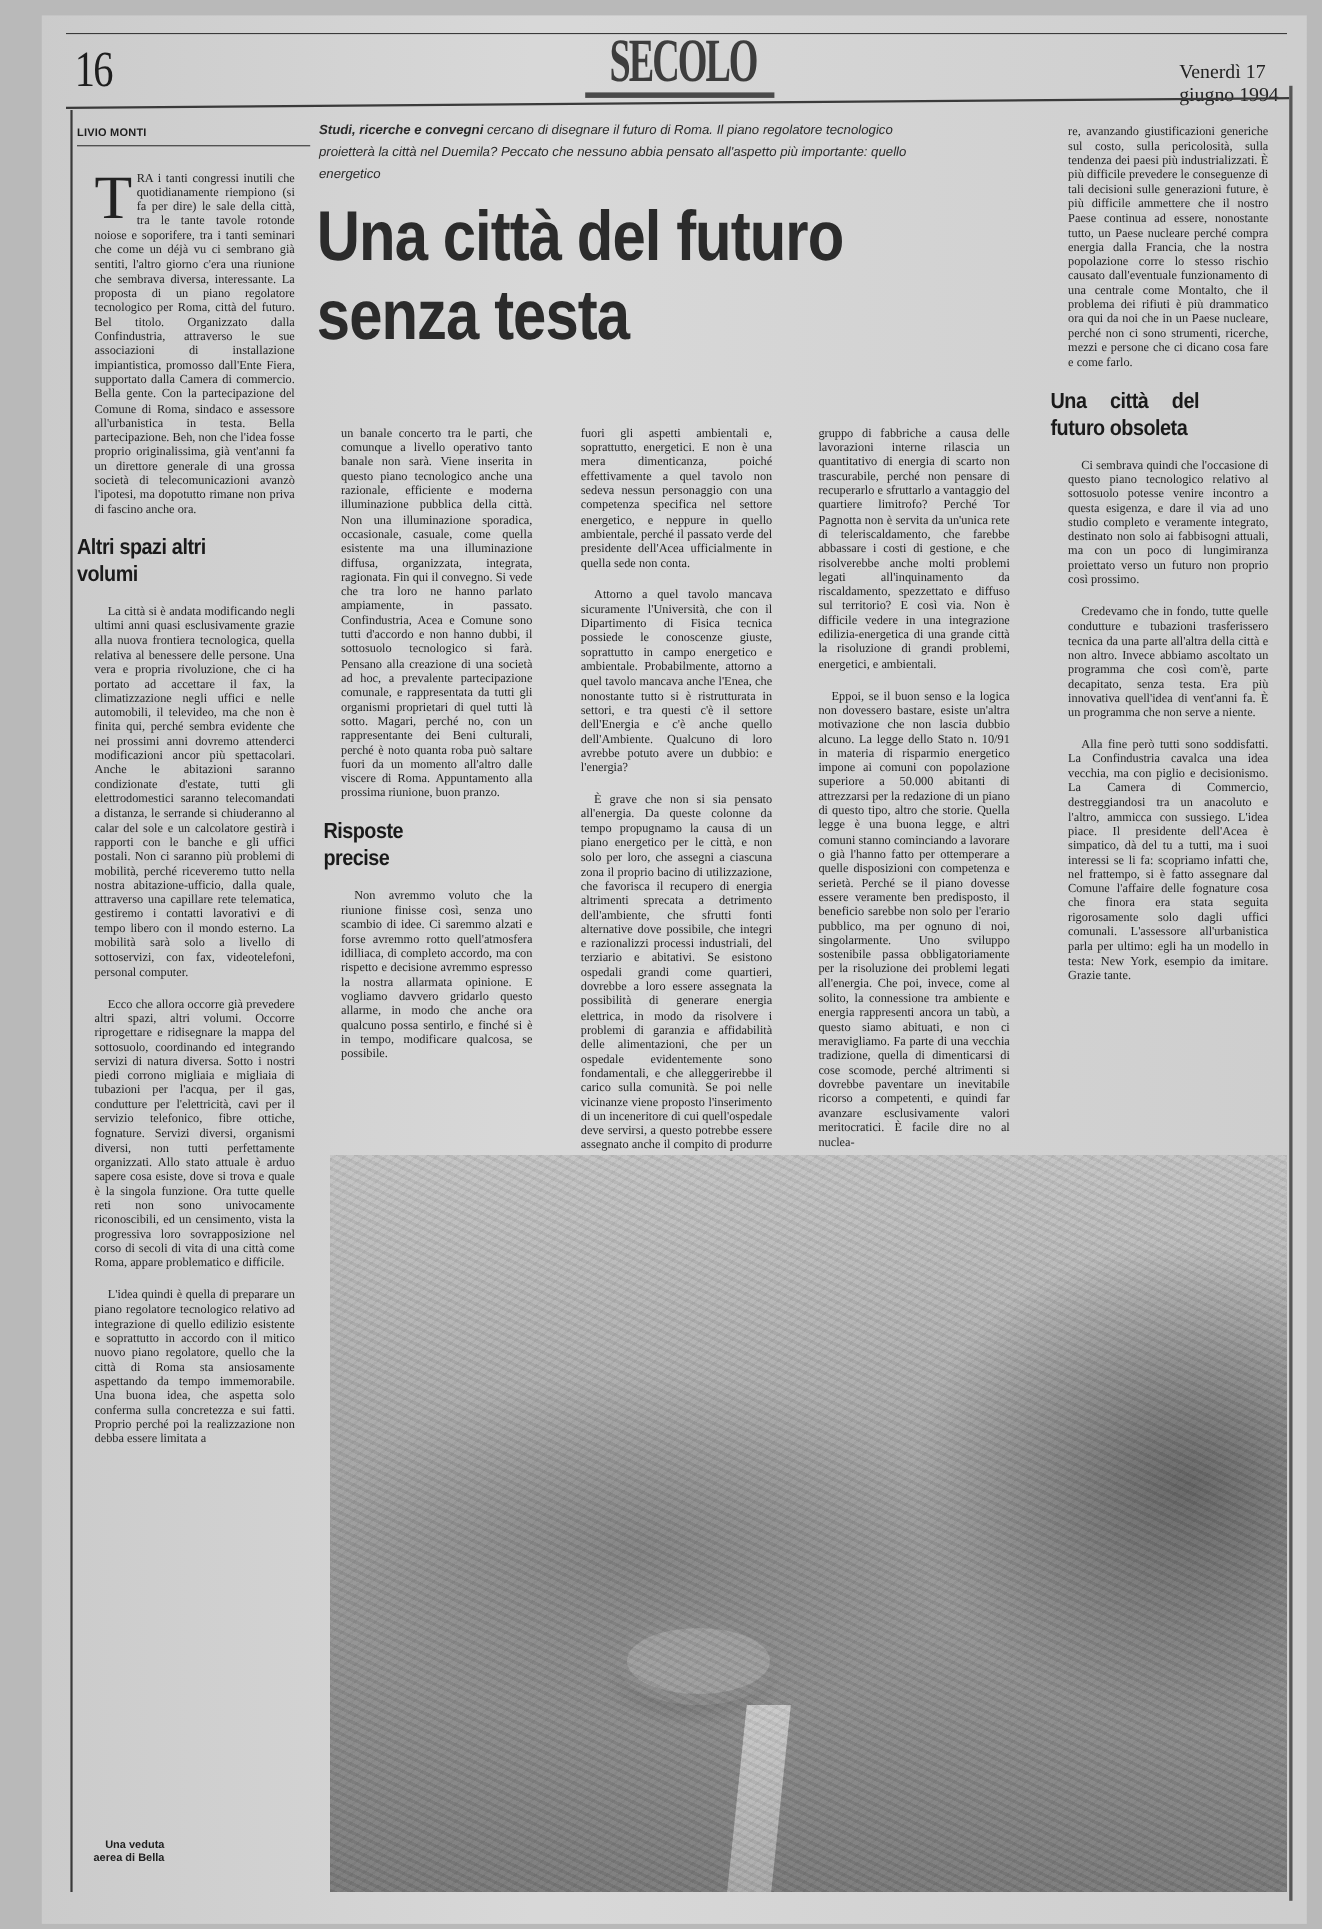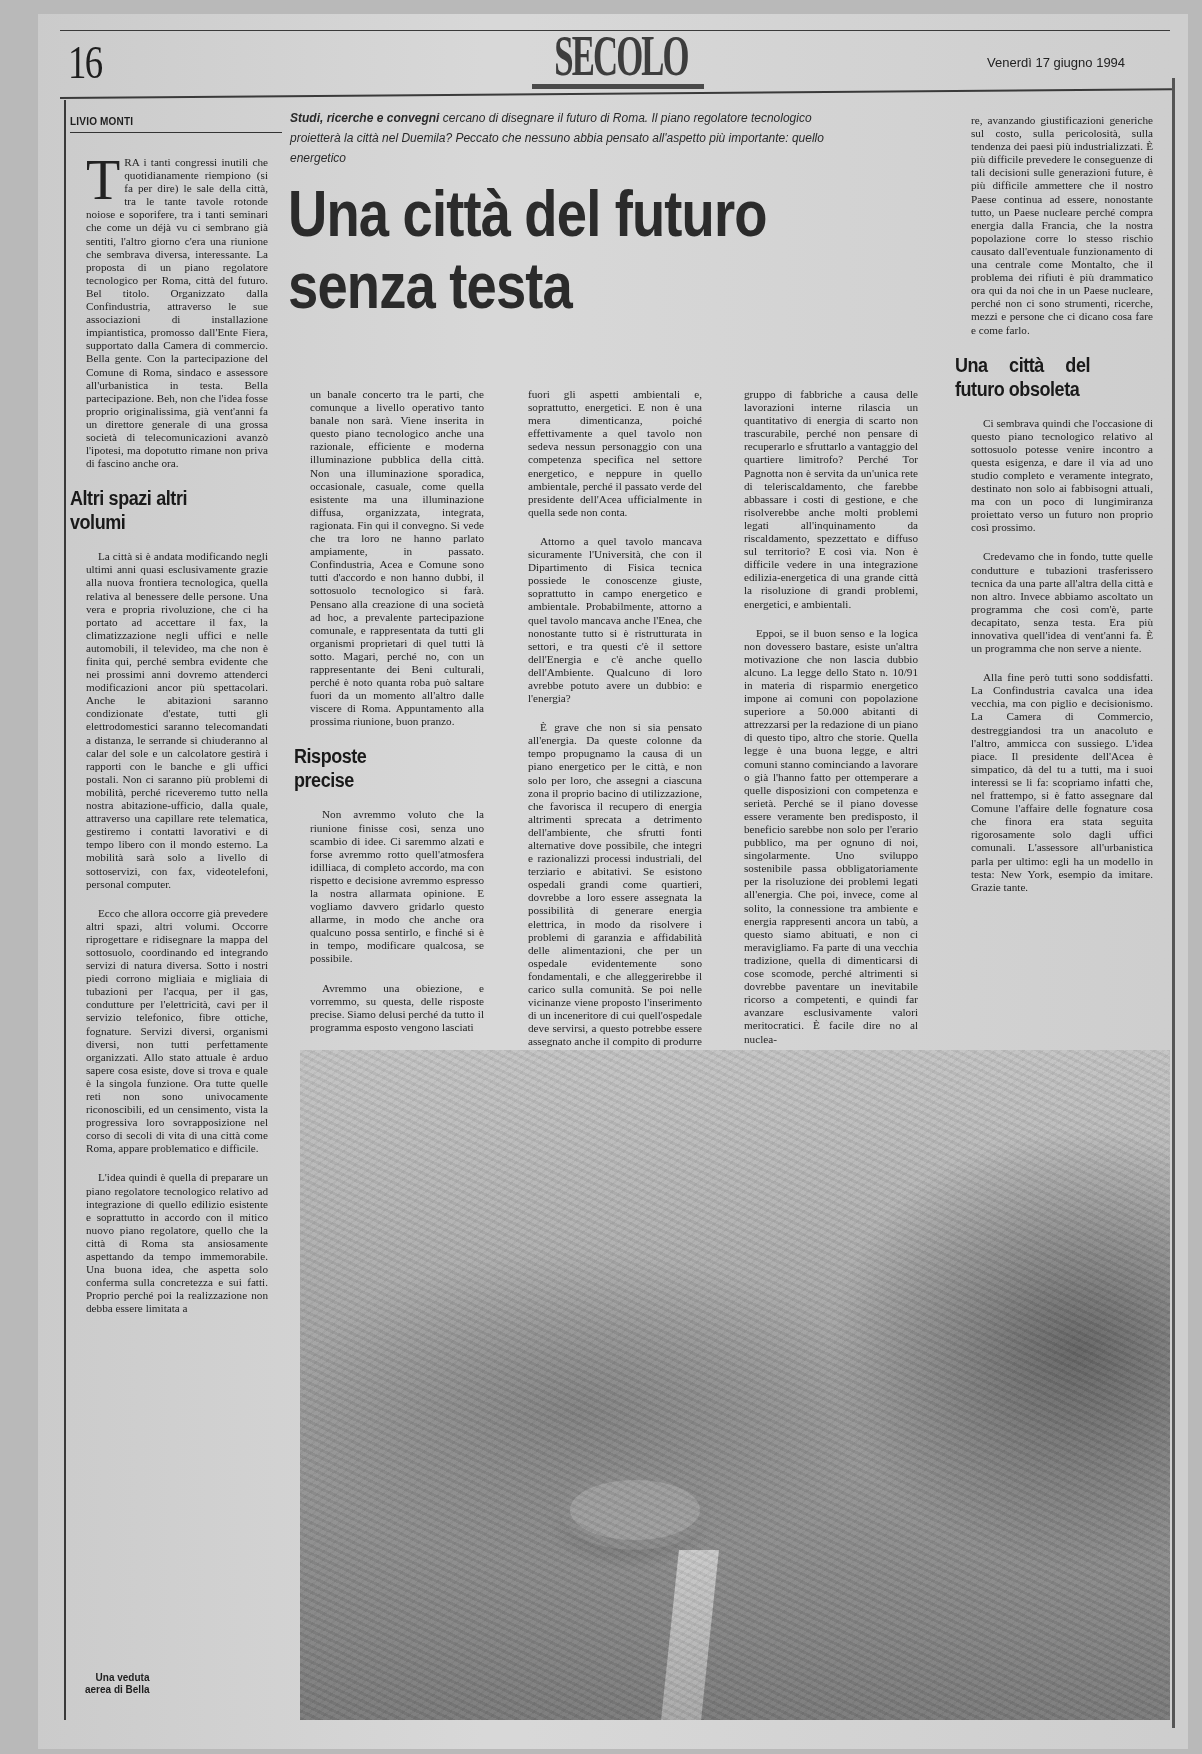--- a/index.html
+++ b/index.html
@@ -4,21 +4,21 @@
 <style>
   html,body{margin:0;padding:0;}
   body{width:1202px;height:1754px;background:#b9b9b9;position:relative;overflow:hidden;font-family:"Liberation Serif",serif;color:#1e1e1e;}
   .paper{position:absolute;left:38px;top:14px;width:1150px;height:1735px;background:#d6d6d6;}
   .paper::after{content:"";position:absolute;left:0;top:0;right:0;bottom:0;background:linear-gradient(90deg,rgba(0,0,0,0.05),rgba(255,255,255,0.06) 40%,rgba(0,0,0,0.04));}
   .rule{position:absolute;background:#3a3a3a;height:2px;}
   .vrule{position:absolute;background:#3a3a3a;width:2px;}
   .pagenum{position:absolute;left:68px;top:40px;font-family:"Liberation Serif",serif;font-size:46px;line-height:1;letter-spacing:-2px;transform:scaleX(0.8);transform-origin:left;}
   .masthead{position:absolute;left:520px;top:28px;width:180px;text-align:center;font-family:"Liberation Serif",serif;font-weight:bold;font-size:56px;line-height:1;color:#3d3d3d;transform:scaleX(0.62);transform-origin:center;letter-spacing:-3px;}
   .masthead-underline{position:absolute;left:532px;top:84px;width:172px;height:5px;background:#4a4a4a;}
-  .dateline{position:absolute;left:987px;top:55px;font-family:Liberation Sans, sans-serif;font-size:13px;color:#222;}
+  .dateline{position:absolute;left:1072px;top:55px;font-family:Liberation Serif, serif;font-size:18px;color:#222;}
   .byline{position:absolute;left:70px;top:116px;font-family:"Liberation Sans",sans-serif;font-weight:bold;font-size:10px;letter-spacing:0.2px;}
   .byline-rule{position:absolute;left:70px;top:132px;width:212px;height:1px;background:#333;}
   .col{position:absolute;font-size:11.2px;line-height:13.1px;text-align:justify;hyphens:auto;color:#222;}
   .col p{margin:16px;text-indent:12px;}
   .col p.noindent{text-indent:0;}
   .dropcap{float:left;font-size:56px;line-height:44px;margin:2px 4px -4px 0;font-family:"Liberation Serif",serif;}
   .subhead{font-family:"Liberation Sans",sans-serif;font-weight:bold;font-size:20px;line-height:24px;margin:10px 0 10px 0;letter-spacing:-0.5px;transform:scaleX(0.9);transform-origin:left;color:#1a1a1a;}
   .deck{position:absolute;left:290px;top:108px;width:560px;font-family:"Liberation Sans",sans-serif;font-style:italic;font-size:12px;line-height:20px;color:#2a2a2a;}
   .deck b{font-weight:bold;}
   .headline{position:absolute;left:288px;top:178px;width:600px;font-family:"Liberation Sans",sans-serif;font-weight:bold;font-size:64px;line-height:72px;letter-spacing:-1px;transform:scaleX(0.85);transform-origin:left;color:#2b2b2b;}
@@ -60,21 +60,20 @@
 <div class="deck"><b>Studi, ricerche e convegni</b><span> cercano di disegnare il futuro di Roma. Il piano regolatore tecnologico proietterà la città nel Duemila? Peccato che nessuno abbia pensato all'aspetto più importante: quello energetico</span></div>
 <div class="headline">
   <div>Una città del futuro</div>
   <div>senza testa</div>
 </div>
 
 <div class="col" style="left:294px;top:372px;width:206px;">
   <p class="noindent">un banale concerto tra le parti, che comunque a livello operativo tanto banale non sarà. Viene inserita in questo piano tecnologico anche una razionale, efficiente e moderna illuminazione pubblica della città. Non una illuminazione sporadica, occasionale, casuale, come quella esistente ma una illuminazione diffusa, organizzata, integrata, ragionata. Fin qui il convegno. Si vede che tra loro ne hanno parlato ampiamente, in passato. Confindustria, Acea e Comune sono tutti d'accordo e non hanno dubbi, il sottosuolo tecnologico si farà. Pensano alla creazione di una società ad hoc, a prevalente partecipazione comunale, e rappresentata da tutti gli organismi proprietari di quel tutti là sotto. Magari, perché no, con un rappresentante dei Beni culturali, perché è noto quanta roba può saltare fuori da un momento all'altro dalle viscere di Roma. Appuntamento alla prossima riunione, buon pranzo.</p>
   <div class="subhead" style="width:110px;margin-top:14px;">Risposte precise</div>
   <p>Non avremmo voluto che la riunione finisse così, senza uno scambio di idee. Ci saremmo alzati e forse avremmo rotto quell'atmosfera idilliaca, di completo accordo, ma con rispetto e decisione avremmo espresso la nostra allarmata opinione. E vogliamo davvero gridarlo questo allarme, in modo che anche ora qualcuno possa sentirlo, e finché si è in tempo, modificare qualcosa, se possibile.</p>
-  <p>Avremmo una obiezione, e vorremmo, su questa, delle risposte precise. Siamo delusi perché da tutto il programma esposto vengono lasciati</p>
 </div>
 
 <div class="col" style="left:512px;top:372px;width:206px;">
   <p class="noindent">fuori gli aspetti ambientali e, soprattutto, energetici. E non è una mera dimenticanza, poiché effettivamente a quel tavolo non sedeva nessun personaggio con una competenza specifica nel settore energetico, e neppure in quello ambientale, perché il passato verde del presidente dell'Acea ufficialmente in quella sede non conta.</p>
   <p>Attorno a quel tavolo mancava sicuramente l'Università, che con il Dipartimento di Fisica tecnica possiede le conoscenze giuste, soprattutto in campo energetico e ambientale. Probabilmente, attorno a quel tavolo mancava anche l'Enea, che nonostante tutto si è ristrutturata in settori, e tra questi c'è il settore dell'Energia e c'è anche quello dell'Ambiente. Qualcuno di loro avrebbe potuto avere un dubbio: e l'energia?</p>
   <p>È grave che non si sia pensato all'energia. Da queste colonne da tempo propugnamo la causa di un piano energetico per le città, e non solo per loro, che assegni a ciascuna zona il proprio bacino di utilizzazione, che favorisca il recupero di energia altrimenti sprecata a detrimento dell'ambiente, che sfrutti fonti alternative dove possibile, che integri e razionalizzi processi industriali, del terziario e abitativi. Se esistono ospedali grandi come quartieri, dovrebbe a loro essere assegnata la possibilità di generare energia elettrica, in modo da risolvere i problemi di garanzia e affidabilità delle alimentazioni, che per un ospedale evidentemente sono fondamentali, e che alleggerirebbe il carico sulla comunità. Se poi nelle vicinanze viene proposto l'inserimento di un inceneritore di cui quell'ospedale deve servirsi, a questo potrebbe essere assegnato anche il compito di produrre altra energia, che so, per il riscaldamento di una serie di condomini o di scuole. Se in una zona un</p>
 </div>
 
 <div class="col" style="left:728px;top:372px;width:206px;">
   <p class="noindent">gruppo di fabbriche a causa delle lavorazioni interne rilascia un quantitativo di energia di scarto non trascurabile, perché non pensare di recuperarlo e sfruttarlo a vantaggio del quartiere limitrofo? Perché Tor Pagnotta non è servita da un'unica rete di teleriscaldamento, che farebbe abbassare i costi di gestione, e che risolverebbe anche molti problemi legati all'inquinamento da riscaldamento, spezzettato e diffuso sul territorio? E così via. Non è difficile vedere in una integrazione edilizia-energetica di una grande città la risoluzione di grandi problemi, energetici, e ambientali.</p>

